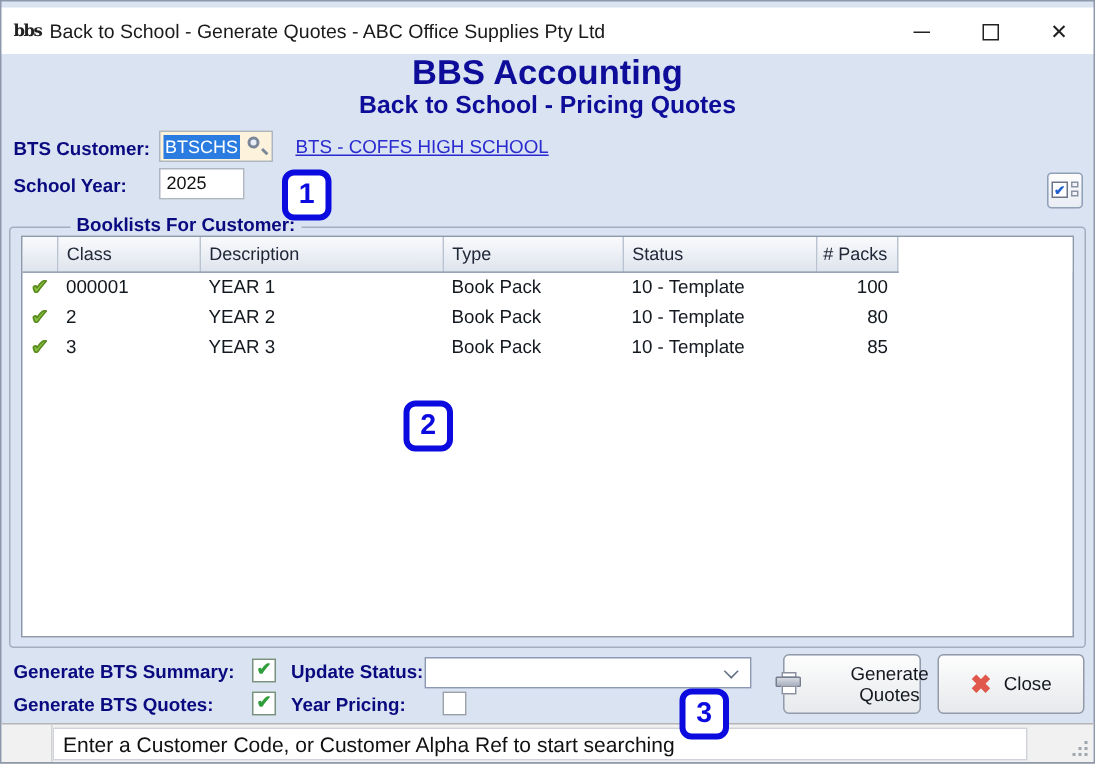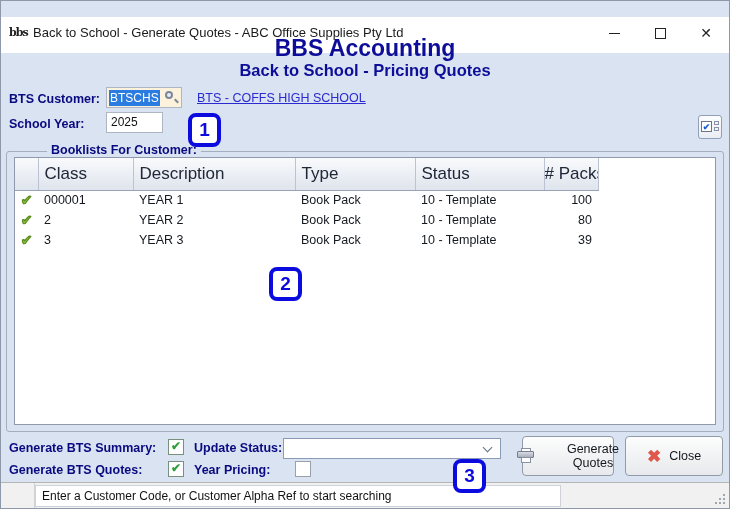--- a/index.html
+++ b/index.html
@@ -2,21 +2,21 @@
 <html><head>
 <meta charset="utf-8">
 <style>
   html,body{margin:0;padding:0;background:#888;}
   *{box-sizing:border-box;font-family:"Liberation Sans",sans-serif;}
   #window{
     position:relative;width:730px;height:509px;background:#d9e3f1;
     border:1px solid #8d99ab;overflow:hidden;
   }
   
-  #titlebar{position:absolute;left:0;top:16px;width:100%;height:36px;background:#ffffff;}
+  #titlebar{position:absolute;left:0;top:4px;width:100%;height:31px;background:#ffffff;}
   #app-icon{position:absolute;left:8px;top:6px;width:20px;height:20px;color:#222;
     font-family:"DejaVu Serif",serif;font-weight:bold;font-size:11px;letter-spacing:-1px;line-height:20px;}
   #title-text{position:absolute;left:32px;top:0;height:32px;line-height:32px;font-size:13px;color:#1a1a1a;white-space:nowrap;}
   .winbtn{position:absolute;top:0;width:46px;height:32px;display:flex;align-items:center;justify-content:center;}
   #btn-min{right:92px}#btn-max{right:46px}#btn-close{right:0}
   .glyph-min{width:11px;height:1px;background:#222;}
   .glyph-max{width:11px;height:11px;border:1px solid #222;}
   .glyph-close{font-size:14px;color:#222;line-height:14px;}
   
   #h1{position:absolute;left:0;top:34px;width:100%;text-align:center;font-size:23px;font-weight:bold;color:#0d0d99;}
@@ -43,22 +43,22 @@
   .colicon .cb{position:absolute;left:0;top:0;width:11px;height:11px;border:1px solid #6a7488;background:#fff;
     font-size:9px;color:#1f5fd0;font-weight:bold;line-height:10px;text-align:center;}
   .colicon .sq1,.colicon .sq2{position:absolute;left:13px;width:5px;height:4px;border:1px solid #8a93a3;background:#f2f4f7;}
   .colicon .sq1{top:0}.colicon .sq2{top:6px}
   
   #groupbox{position:absolute;left:5px;top:150px;width:718px;height:281px;border:1px solid #a3aebf;border-radius:3px;}
   #group-legend{position:absolute;left:8px;top:-9px;background:#d9e3f1;padding:0 4px;
     font-size:12.5px;font-weight:bold;color:#0a0a80;white-space:nowrap;margin-left:32px;}
   #tablewrap{position:absolute;left:7px;right:7px;top:5px;bottom:6px;background:#fff;border:1px solid #8e99ac;overflow:hidden;}
   table{border-collapse:collapse;table-layout:fixed;width:100%;}
-  th{height:32px;background:linear-gradient(#f9fafc,#dee4ed);border-right:1px solid #bac3d2;border-bottom:1px solid #98a3b5;
-    font-size:17px;font-weight:normal;color:#202838;text-align:left;padding:0 0 0 6px;white-space:nowrap;overflow:hidden;}
+  th{height:23px;background:linear-gradient(#f9fafc,#dee4ed);border-right:1px solid #bac3d2;border-bottom:1px solid #98a3b5;
+    font-size:12px;font-weight:normal;color:#202838;text-align:left;padding:0 0 0 6px;white-space:nowrap;overflow:hidden;}
   th.filler{background:#fff;border-right:none;border-bottom:none;}
   th.num,td.num{text-align:right;padding:0 6px 0 0;}
   td{height:20px;font-size:12.5px;color:#141920;padding:0 0 0 6px;white-space:nowrap;overflow:hidden;}
   td.c-icon{text-align:center;padding:0;}
   .rowcheck{font-size:14px;font-weight:bold;color:#86c440;-webkit-text-stroke:0.6px #5d8a20;line-height:14px;}
   
   .checkbox{position:absolute;width:16px;height:16px;background:#fff;border:1px solid #77917c;}
   .checkbox.checked::after{content:"\2714";position:absolute;left:2px;top:-1px;font-size:12px;font-weight:bold;color:#2f9e3b;}
   .checkbox.plain{border:1px solid #99a1ad;}
   #lbl-summary{left:8px;top:440px;}
@@ -85,22 +85,22 @@
   .redx{font-size:17px;font-weight:bold;color:#e0574b;line-height:17px;flex:0 0 auto;}
   
   .annotation{position:absolute;width:33px;height:34px;background:#fff;border:4px solid #0b0be0;border-radius:8px;
     display:flex;align-items:center;justify-content:center;font-size:19px;font-weight:bold;color:#0b0be0;z-index:50;}
   #ann-1{left:187px;top:112px;}
   #ann-2{left:268px;top:266px;}
   #ann-3{left:452px;top:458px;}
   
   #statusbar{position:absolute;left:0;bottom:0;width:100%;height:26px;background:#f1f1f1;border-top:1px solid #b5b5b5;}
   #status-left{position:absolute;left:0;top:0;width:34px;height:100%;border-right:1px solid #d2d2d2;}
-  #status-panel{position:absolute;left:34px;top:2px;width:526px;height:22px;background:#fff;border:1px solid #cfd2d8;
-    font-size:12px;color:#111;line-height:20px;padding-left:6px;white-space:nowrap;overflow:hidden;}
+  #status-panel{position:absolute;left:34px;top:2px;width:650px;height:22px;background:#fff;border:1px solid #cfd2d8;
+    font-size:14px;color:#111;line-height:20px;padding-left:6px;white-space:nowrap;overflow:hidden;}
   #grip{position:absolute;right:4px;bottom:4px;width:2px;height:2px;background:#a0a6ad;
     box-shadow:-4px 0 #a0a6ad,-8px 0 #a0a6ad,0 -4px #a0a6ad,0 -8px #a0a6ad,-4px -4px #a0a6ad;}
 </style>
 </head>
 <body>
 
 <div id="window">
 
   <div id="titlebar">
     <div id="app-icon">bbs</div>
@@ -184,21 +184,21 @@
               <td>10 - Template</td>
               <td class="num">80</td>
               <td></td>
             </tr>
             <tr>
               <td class="c-icon"><span class="rowcheck">✔</span></td>
               <td>3</td>
               <td>YEAR 3</td>
               <td>Book Pack</td>
               <td>10 - Template</td>
-              <td class="num">39</td>
+              <td class="num">85</td>
               <td></td>
             </tr>
           </tbody>
       </table>
     </div>
   </div>
 
   <div class="formlabel" id="lbl-summary">Generate BTS Summary:</div>
   <div class="checkbox checked" id="cb-summary"></div>
   <div class="formlabel" id="lbl-update">Update Status:</div>

